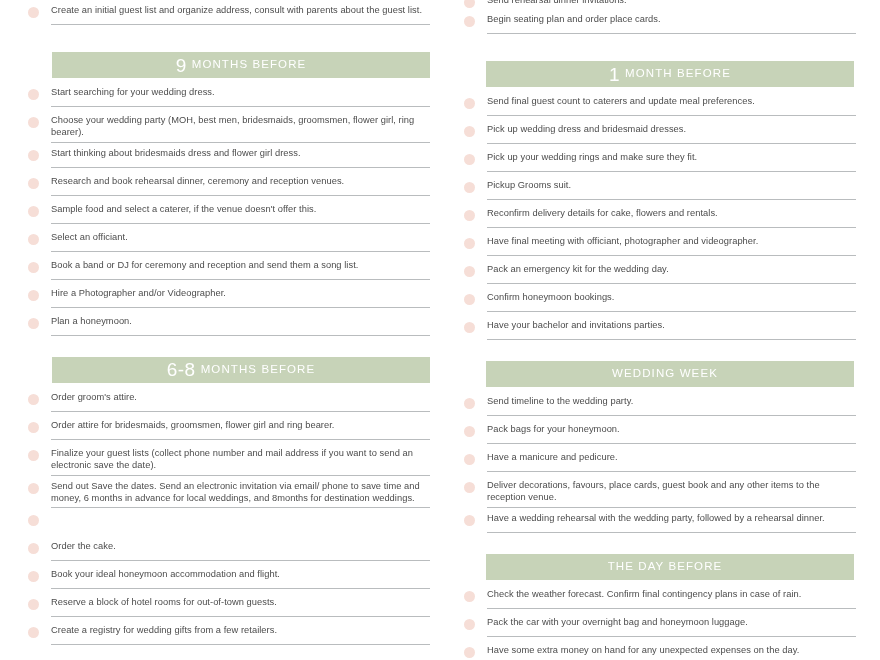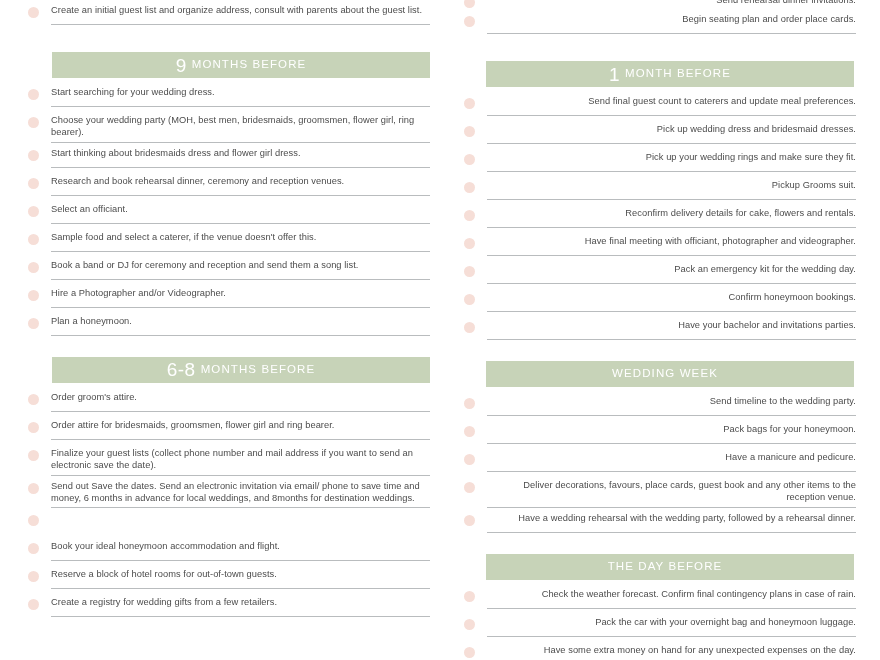--- a/index.html
+++ b/index.html
@@ -25,21 +25,21 @@
 
   .column {
     width: 440px;
     box-sizing: border-box;
     position: relative;
   }
 
   .col-left  { padding: 0 10px 0 28px; }
   .col-right { padding: 0 24px 0 446px; }
   
-  .col-right { padding: 0; text-align: right; }
+  .col-right { padding: 0; }
   .col-right-inner { padding: 0 24px 0 24px; }
 
   
   .section-bar {
     background: #c7d3b8;
     height: 26px;
     margin: 10px 0 4px 24px;
     display: flex;
     align-items: center;
     justify-content: center;
@@ -146,27 +146,27 @@
         </div>
         <div class="row">
           <span class="bullet"></span>
           <div class="row-body">
             <span class="row-text">Research and book rehearsal dinner, ceremony and reception venues.</span>
           </div>
         </div>
         <div class="row">
           <span class="bullet"></span>
           <div class="row-body">
+            <span class="row-text">Sample food and select a caterer, if the venue doesn't offer this.</span>
+          </div>
+        </div>
+        <div class="row">
+          <span class="bullet"></span>
+          <div class="row-body">
             <span class="row-text">Select an officiant.</span>
-          </div>
-        </div>
-        <div class="row">
-          <span class="bullet"></span>
-          <div class="row-body">
-            <span class="row-text">Sample food and select a caterer, if the venue doesn't offer this.</span>
           </div>
         </div>
         <div class="row">
           <span class="bullet"></span>
           <div class="row-body">
             <span class="row-text">Book a band or DJ for ceremony and reception and send them a song list.</span>
           </div>
         </div>
         <div class="row">
           <span class="bullet"></span>
@@ -204,20 +204,26 @@
           </div>
         </div>
         <div class="row">
           <span class="bullet"></span>
           <div class="row-body">
             <span class="row-text">Send out Save the dates. Send an electronic invitation via email/ phone to save time and money, 6 months in advance for local weddings, and 8months for destination weddings.</span>
           </div>
         </div>
         <div class="row">
           <span class="bullet"></span>
+        </div>
+        <div class="row">
+          <span class="bullet"></span>
+          <div class="row-body">
+            <span class="row-text">Order the cake.</span>
+          </div>
         </div>
         <div class="row">
           <span class="bullet"></span>
           <div class="row-body">
             <span class="row-text">Book your ideal honeymoon accommodation and flight.</span>
           </div>
         </div>
         <div class="row">
           <span class="bullet"></span>
           <div class="row-body">

